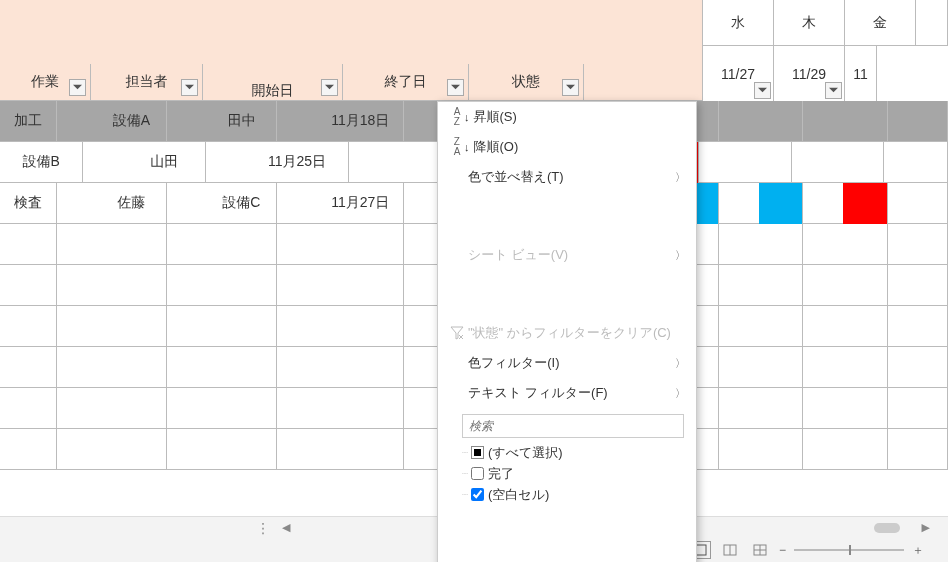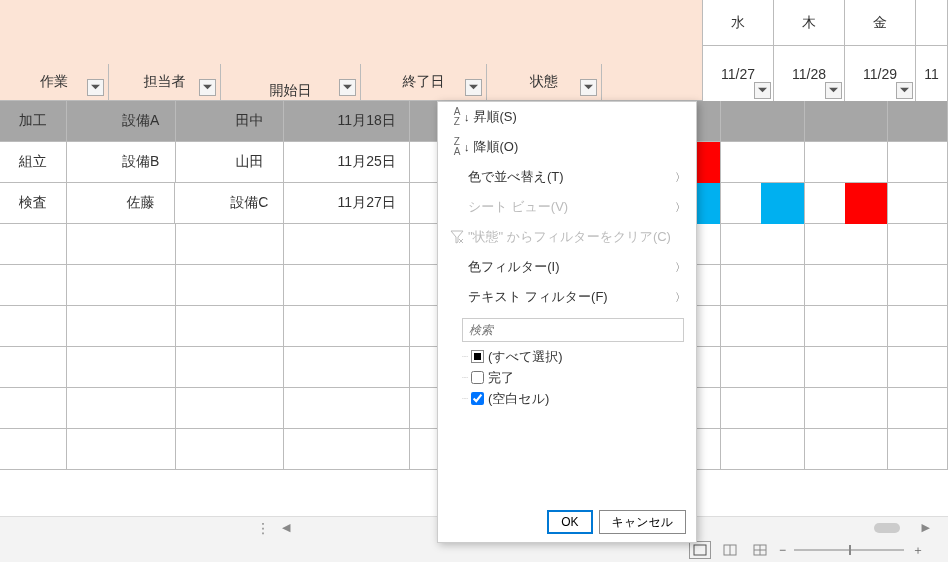--- a/index.html
+++ b/index.html
@@ -1,21 +1,21 @@
 <!DOCTYPE html>
 <html><head>
 <meta charset="utf-8">
 <style>
   * { box-sizing: border-box; margin: 0; padding: 0; }
   body { font-family: "Meiryo", "Yu Gothic", sans-serif; font-size: 14px; color: #333; background: #fff; width: 948px; height: 562px; overflow: hidden; position: relative; }
   .col-header-row { display: flex; height: 36px; position: relative; }
   
   .cell { border-right: 1px solid #bbb; display: flex; align-items: center; justify-content: center; position: relative; }
   
-  .c-task   { width: 109px; }
+  .c-task   { width: 91px; }
   .c-equip  { width: 113px; }
   .c-person { width: 112px; }
   .c-start  { width: 140px; align-items: flex-end; }
   .c-end    { width: 126px; }
   .c-state  { width: 115px; }
   .c-day    { width: 71px; flex-shrink: 0; }
   
   .day-group { display: flex; }
   .day-top { height: 28px; border-bottom: 1px solid #bbb; display:flex; align-items:center; justify-content:center; border-right:1px solid #bbb; }
   .day-bot { height: 32px; display:flex; align-items:center; justify-content:center; border-right:1px solid #bbb; position:relative; }
@@ -27,21 +27,21 @@
   .data-row.selected { background:#a6a6a6; }
   .data-cell { border-right:1px solid #bbb; display:flex; align-items:center; justify-content:center; }
   
   .gantt-cell { border-right:1px solid #bbb; width:71px; height:41px; }
   .gantt-red { background:#ff0000; }
   .gantt-blue { background:#00b0f0; }
   
   
   .filter-menu { position:absolute; left:437px; top:101px; width:260px; background:#fff; border:1px solid #ccc; box-shadow: 2px 2px 8px rgba(0,0,0,0.25); z-index:100; }
   .menu-item { display:flex; align-items:center; height:30px; padding:0 10px 0 8px; font-size:13px; cursor:pointer; color:#333; }
-  .menu-item.disabled { color:#bbb; cursor:default; }
+  .menu-item.disabled { color:#bbb; cursor:default;margin-top:48px; }
   .menu-icon { width:22px; display:flex; justify-content:center; color:#666; font-size:12px;}
   .menu-arrow { margin-left:auto; color:#666; font-size:11px; }
   
   .search-box { margin:6px 12px 4px 24px; }
   .search-box input { width:100%; height:24px; border:1px solid #ccc; padding:0 6px; font-size:12px; color:#888; font-style:italic; }
   
   .tree { margin:2px 10px 6px 24px; height:150px; font-size:13px; }
   .tree-item { display:flex; align-items:center; height:21px; gap:4px; }
   .tree-item .dotline { color:#ccc; font-size:10px; letter-spacing:-1px; }
   .tree-item input { width:13px; height:13px; }
@@ -77,28 +77,20 @@
   <div class="right-top">
     <div class="day-group">
       <div class="day-top c-day">水</div>
       <div class="day-top c-day">木</div>
       <div class="day-top c-day">金</div>
       <div class="day-top" style="width:32px"></div>
     </div>
     <div class="day-group">
       <div class="day-bot c-day">
           <span>11/27</span>
-          <div class="filter-btn">
-            <svg viewBox="0 0 10 6">
-              <path d="M0 0 L5 5 L10 0" fill="#555"></path>
-            </svg>
-          </div>
-        </div>
-      <div class="day-bot c-day">
-          <span>11/28</span>
           <div class="filter-btn">
             <svg viewBox="0 0 10 6">
               <path d="M0 0 L5 5 L10 0" fill="#555"></path>
             </svg>
           </div>
         </div>
       <div class="day-bot c-day">
           <span>11/29</span>
           <div class="filter-btn">
             <svg viewBox="0 0 10 6">
@@ -165,21 +157,20 @@
     <div class="data-cell c-person">田中</div>
     <div class="data-cell c-start">11月18日</div>
     <div class="data-cell c-end"></div>
     <div class="data-cell c-state"></div>
     <div class="gantt-cell"></div>
     <div class="gantt-cell"></div>
     <div class="gantt-cell"></div>
     <div class="gantt-cell" style="width:32px"></div>
   </div>
   <div class="data-row">
-    <div class="data-cell c-task">組立</div>
     <div class="data-cell c-equip">設備B</div>
     <div class="data-cell c-person">山田</div>
     <div class="data-cell c-start">11月25日</div>
     <div class="data-cell c-end"></div>
     <div class="data-cell c-state"></div>
     <div class="gantt-cell gantt-red"></div>
     <div class="gantt-cell"></div>
     <div class="gantt-cell"></div>
     <div class="gantt-cell" style="width:32px"></div>
   </div>

